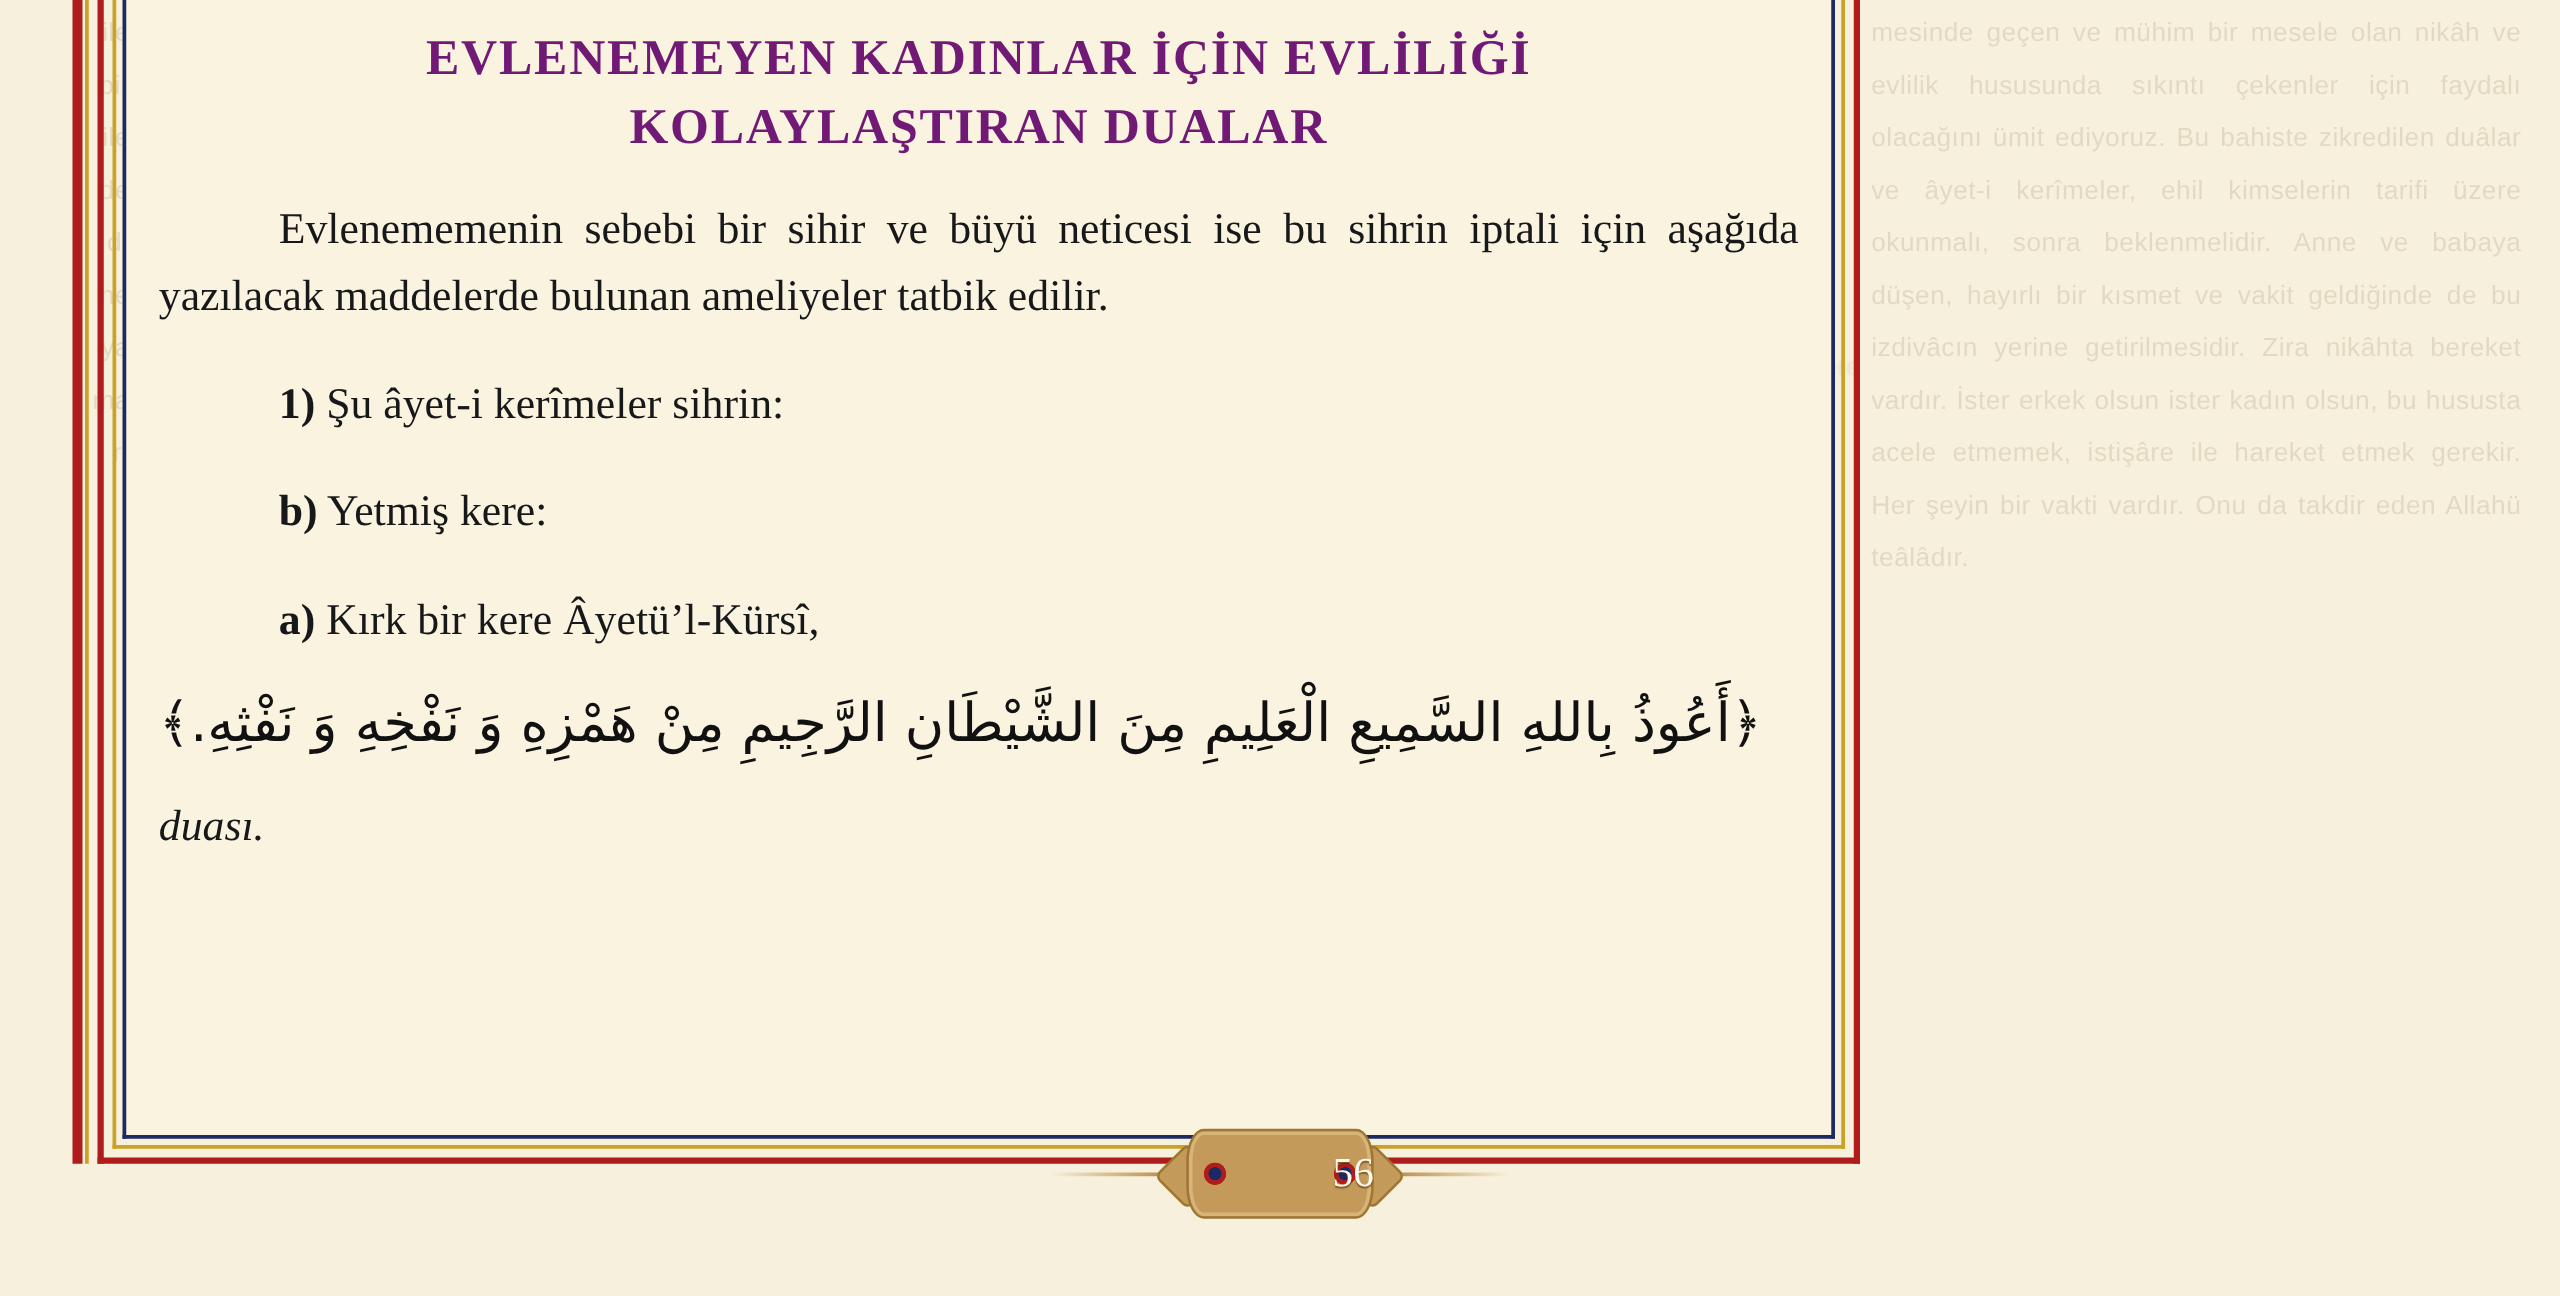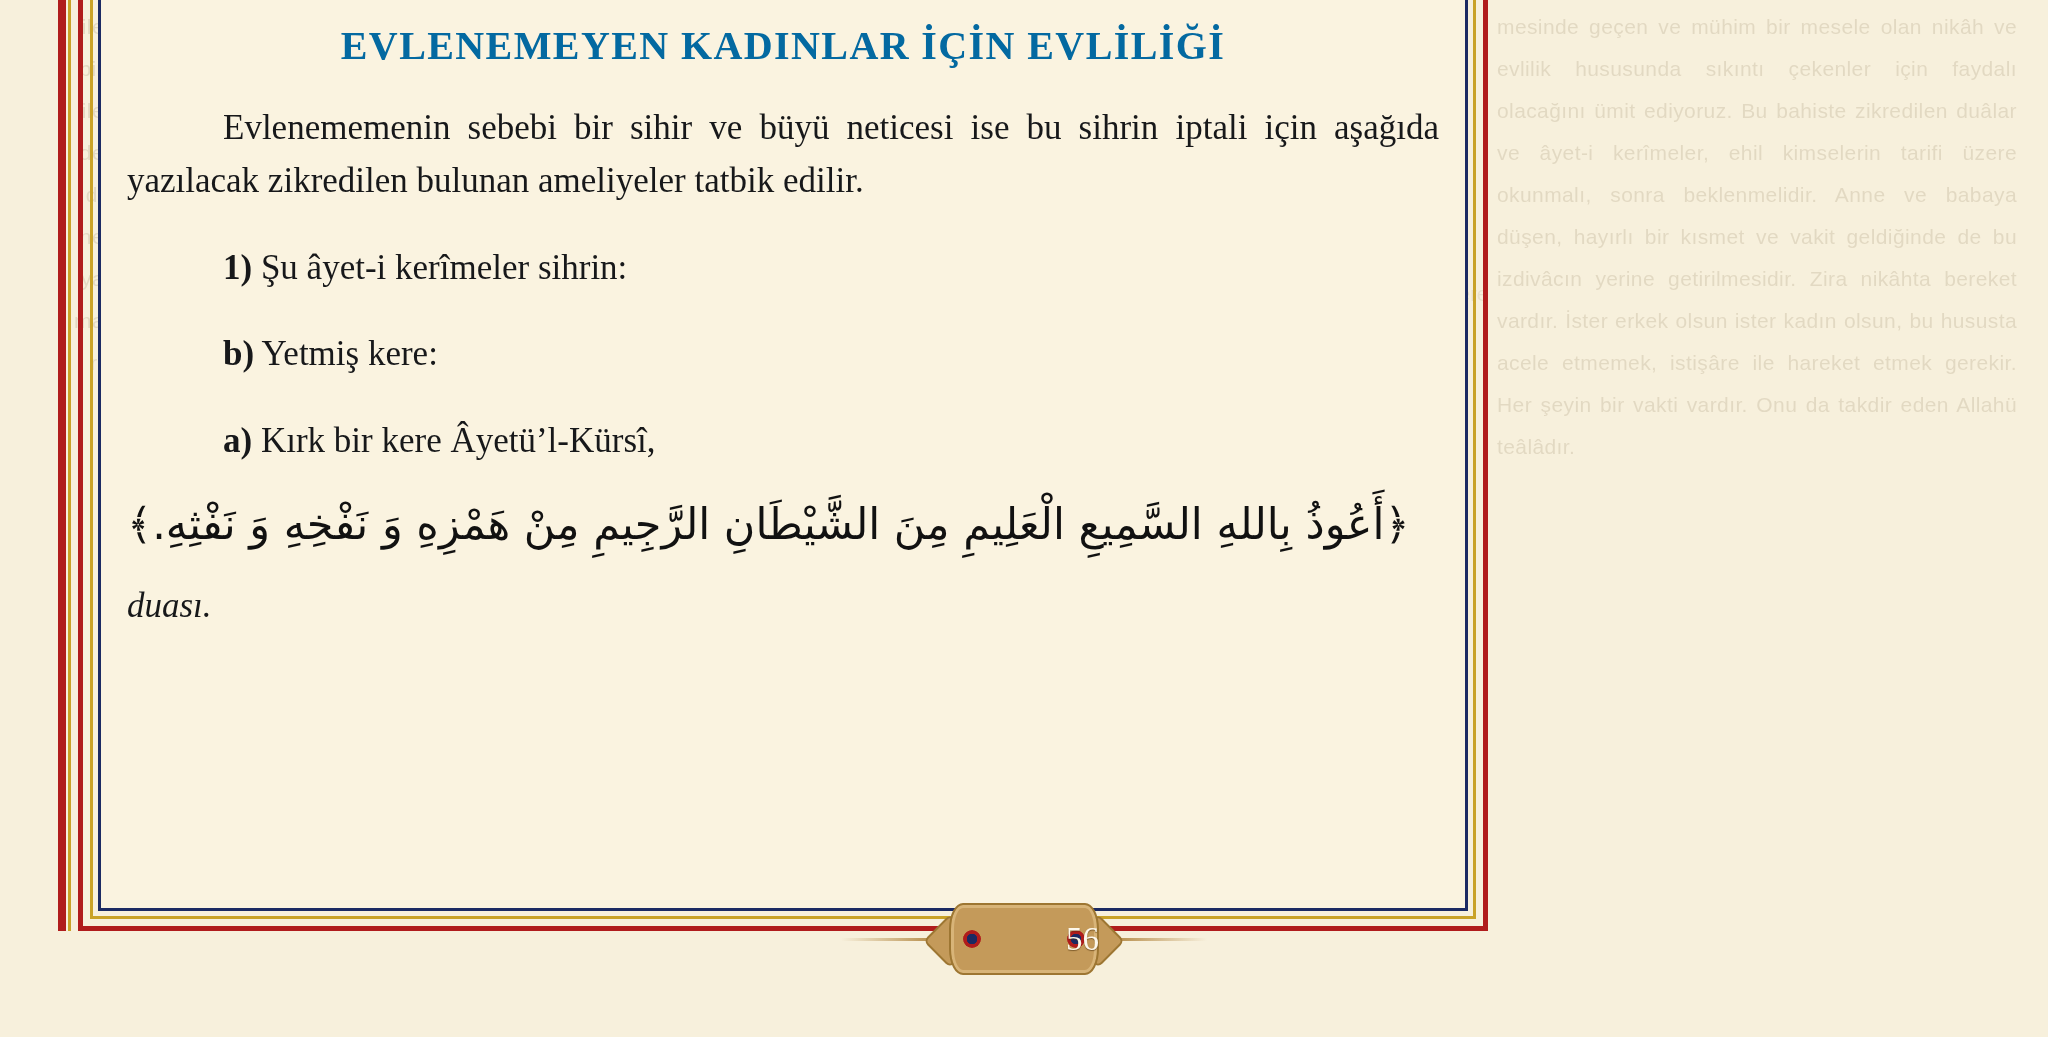--- a/index.html
+++ b/index.html
@@ -120,21 +120,21 @@
     left: 26px;
     right: 26px;
     top: 18px;
     bottom: 10px;
     color: #17181a;
   }
 
   .doc-title {
     margin: 0 0 6px 0;
     text-align: center;
-    color: #0369a1;
+    color: #701a75;
     font-weight: bold;
     font-size: 40px;
     line-height: 1.38;
     letter-spacing: 1.4px;
     font-family: "Liberation Serif", serif;
   }
 
   .para {
     margin: 28px 0 0 0;
     font-size: 35px;
@@ -253,23 +253,24 @@
   <div class="gutter-bar2"></div>
 
   <div class="frame-outer">
     <div class="frame-gold">
       <div class="frame-inner">
 
         <div class="content">
 
           <h1 class="doc-title">
             <span>EVLENEMEYEN KADINLAR İÇİN EVLİLİĞİ</span><br>
+            <span>KOLAYLAŞTIRAN DUALAR</span>
           </h1>
 
-          <p class="para">Evlenememenin sebebi bir sihir ve büyü neticesi ise bu sihrin iptali için aşağıda yazılacak zikredilen bulunan ameliyeler tatbik edilir.</p>
+          <p class="para">Evlenememenin sebebi bir sihir ve büyü neticesi ise bu sihrin iptali için aşağıda yazılacak maddelerde bulunan ameliyeler tatbik edilir.</p>
 
           <p class="item">
             <b>1)</b><span> Şu âyet-i kerîmeler sihrin:</span>
           </p>
 
           <p class="item">
             <b>b)</b><span> Yetmiş kere:</span>
           </p>
 
           <p class="item">

